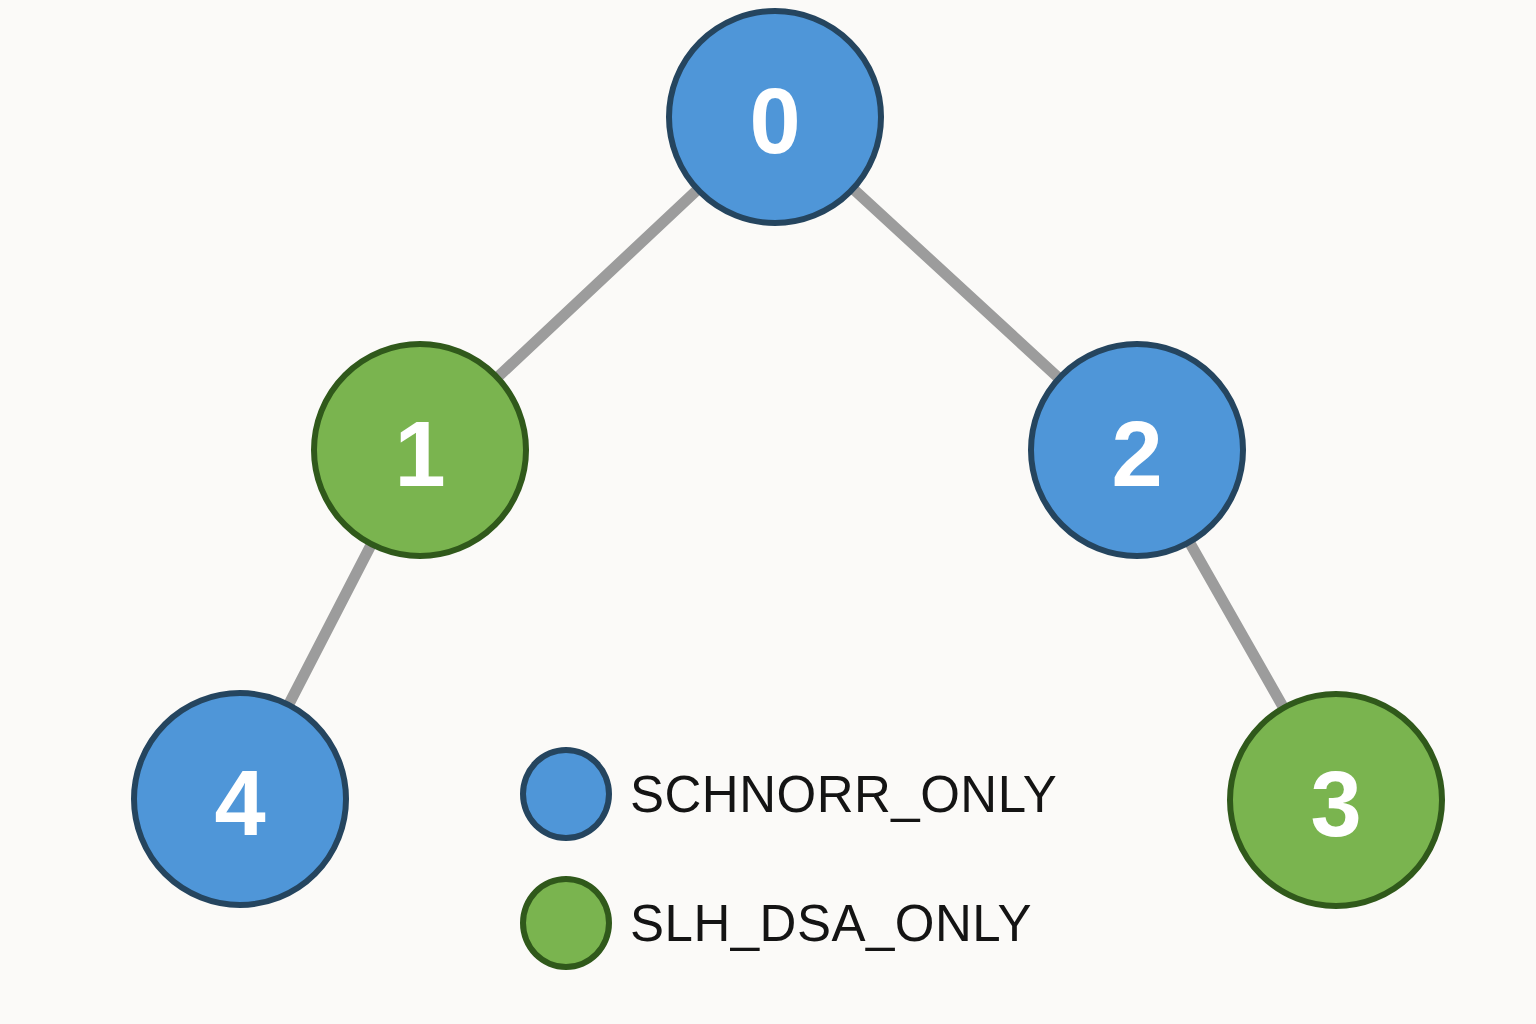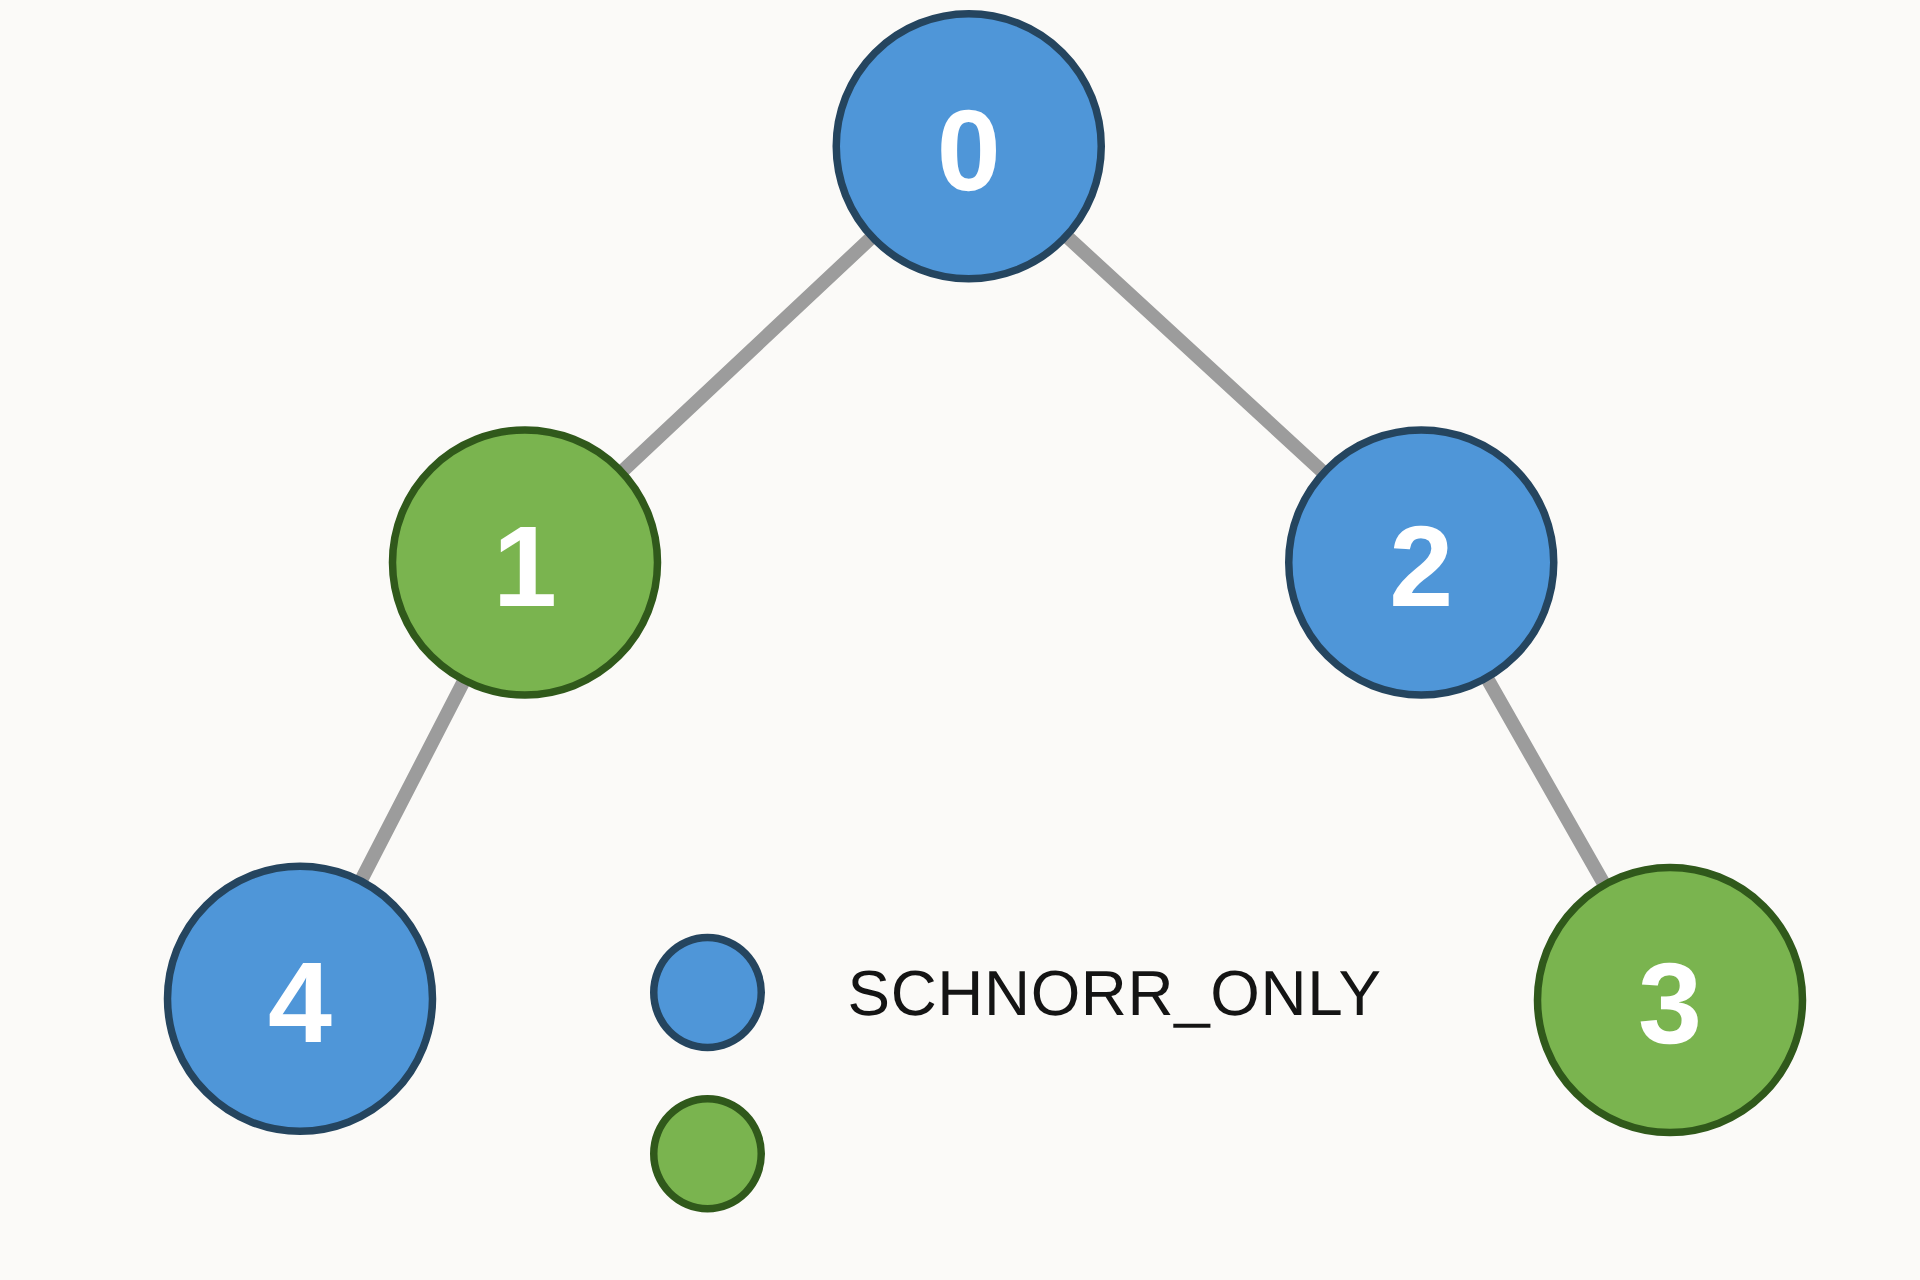--- a/index.html
+++ b/index.html
@@ -28,21 +28,21 @@
   }
   .legend {
     position: absolute;
     left: 520px;
     top: 0;
   }
   .legend-item {
     position: absolute;
     display: flex;
     align-items: center;
-    gap: 66px;
+    gap: 18px;
     white-space: nowrap;
   }
   .legend-item.item-0 { top: 747px; left: 0; }
   .legend-item.item-1 { top: 876px; left: 0; }
   .legend-marker {
     display: inline-block;
     width: 92px;
     height: 94px;
     border-radius: 50%;
     flex: 0 0 auto;
@@ -88,15 +88,16 @@
       </g>
   </svg>
 
   <div class="legend">
     <div class="legend-item item-0">
       <span class="legend-marker marker-0" style="background: rgb(79, 150, 216); border: 6px solid rgb(37, 69, 95);"></span>
       <span class="legend-label">SCHNORR_ONLY</span>
     </div>
     <div class="legend-item item-1">
       <span class="legend-marker marker-1" style="background: rgb(122, 180, 79); border: 6px solid rgb(48, 89, 27);"></span>
+      <span class="legend-label">SLH_DSA_ONLY</span>
     </div>
   </div>
 </div>
 
 </body></html>

